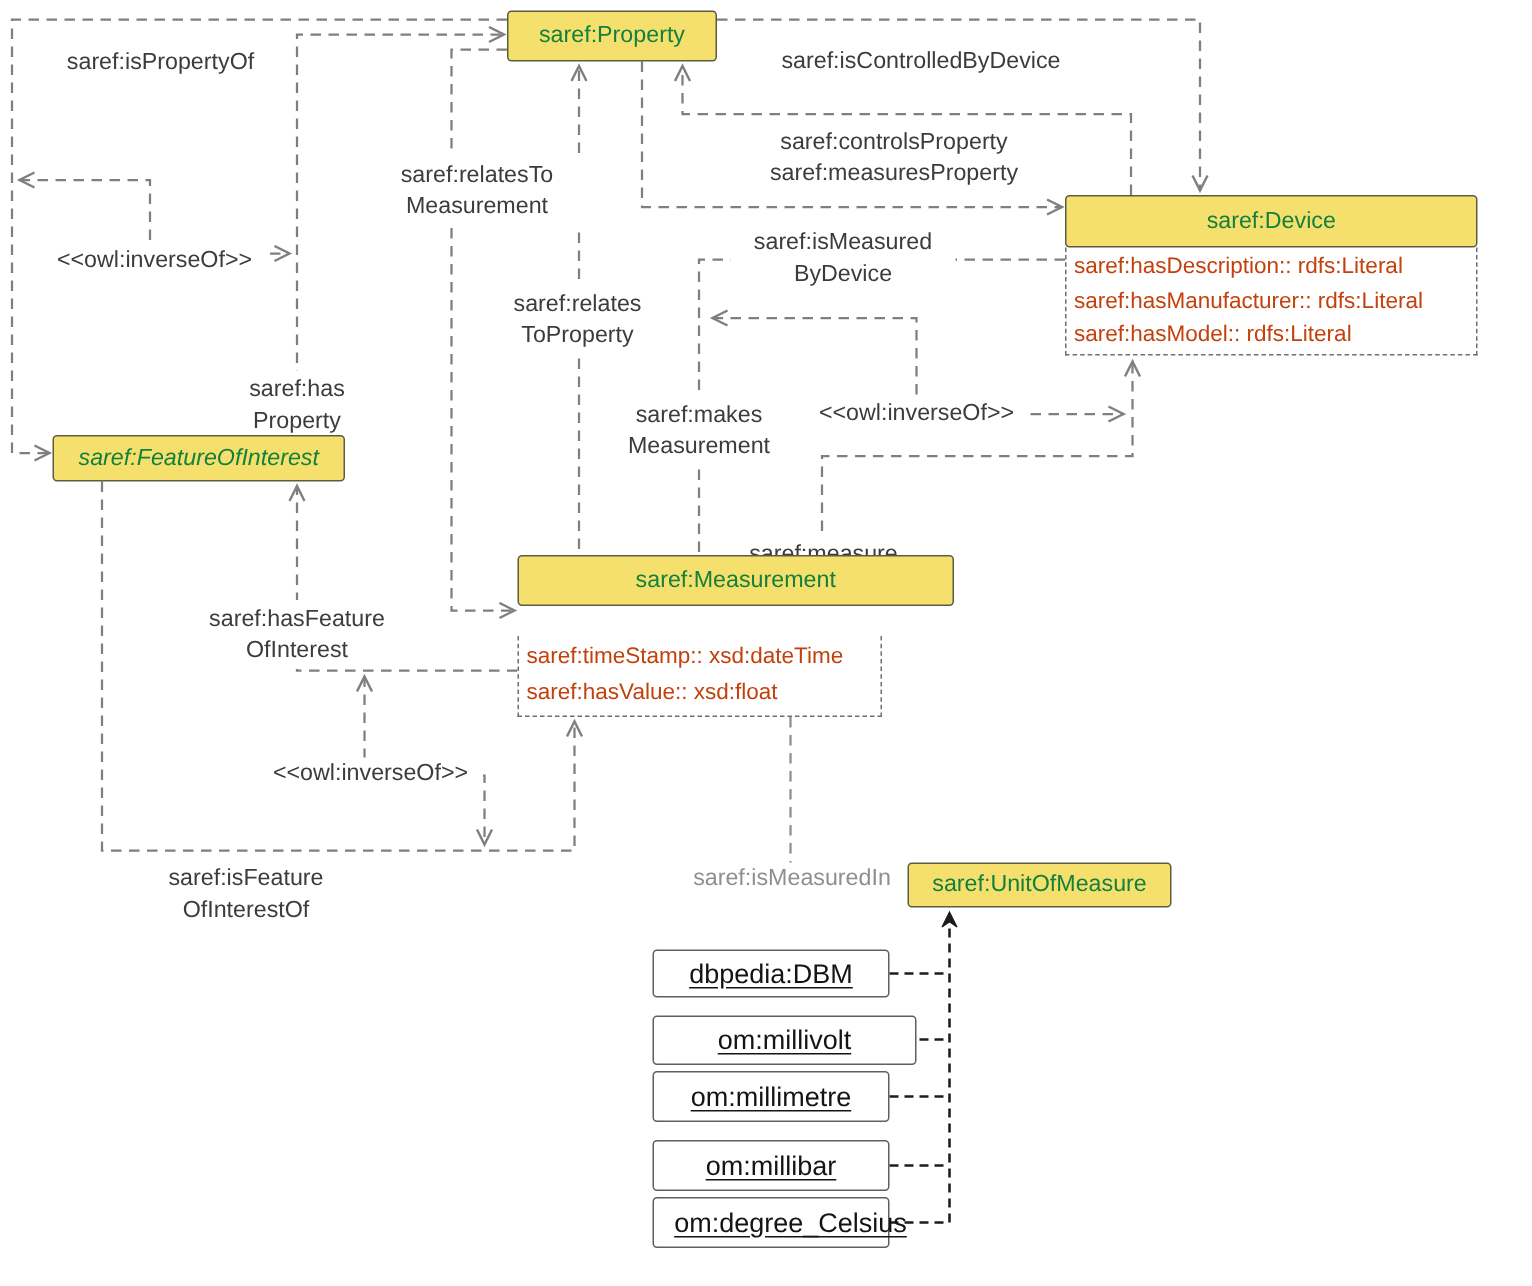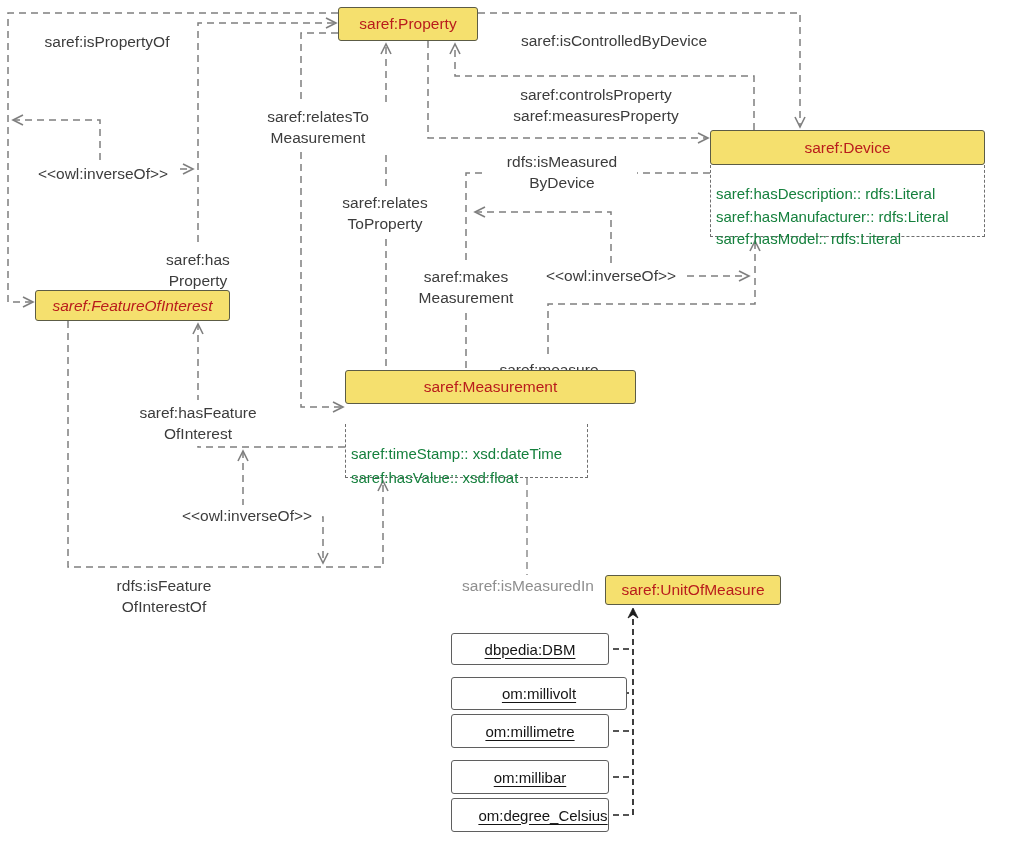--- a/index.html
+++ b/index.html
@@ -6,44 +6,44 @@
   .canvas {
     position:relative; width:1021px; height:857px; background:#ffffff;
     font-family:"Liberation Sans", sans-serif; overflow:hidden;
   }
   svg.wires { position:absolute; left:0; top:0; width:1021px; height:857px; }
 
   .cls {
     position:absolute; box-sizing:border-box;
     background:#F5E06E; border:1.6px solid #5c5c45; border-radius:3px;
     display:flex; align-items:center; justify-content:center;
-    font-size:15.5px; color:#b91c1c; z-index:3;
+    font-size:15.5px; color:#15803d; z-index:3;
   }
   .attrbox {
     position:absolute; box-sizing:border-box; background:#ffffff;
     border:1.6px dashed #6f6f6f; border-top:none;
-    padding:18px 5px; font-size:15px; color:#15803d; z-index:2;
+    padding:2px 5px; font-size:15px; color:#c2410c; z-index:2;
   }
   .attrbox .attr { white-space:nowrap; }
   .attrbox.three .attr { line-height:22.5px; }
   .attrbox.two  .attr { line-height:24px; }
 
   .lbl {
     position:absolute; box-sizing:border-box; background:#ffffff;
     color:#3c3c3c; font-size:15.5px; line-height:21.5px;
     display:flex; align-items:center; justify-content:center;
     text-align:center; white-space:pre-line; z-index:2; padding:0 2px;margin-top:28px;
   }
   .lbl.light { color:#8f8f8f; }
 
   .inst {
     position:absolute; box-sizing:border-box; background:#ffffff;
     border:1.3px solid #5f5f5f; border-radius:3px;
     display:flex; align-items:center; justify-content:center;
-    font-size:15px; color:#141414; z-index:3;margin-left:16px;
+    font-size:18px; color:#141414; z-index:3;
   }
   .inst span { text-decoration:underline; text-underline-offset:3px; }
 </style>
 </head>
 <body>
 
 <div class="canvas">
 
   <svg class="wires" viewBox="0 0 1021 857" xmlns="http://www.w3.org/2000/svg">
     <defs>
@@ -105,36 +105,36 @@
   </div>
 
   <div class="cls" style="left:605px; top:575px; width:176px; height:30px;">saref:UnitOfMeasure</div>
 
   <div class="lbl" style="left:22px;  top:3px;   width:170px; height:21px;">saref:isPropertyOf</div>
   <div class="lbl" style="left:512px; top:2px;   width:204px; height:22px;">saref:isControlledByDevice</div>
   <div class="lbl" style="left:497px; top:54px;  width:198px; height:46px;">saref:controlsProperty
 saref:measuresProperty</div>
   <div class="lbl" style="left:243px; top:76px;  width:150px; height:46px;">saref:relatesTo
 Measurement</div>
-  <div class="lbl" style="left:487px; top:121px; width:150px; height:46px;">rdfs:isMeasured
+  <div class="lbl" style="left:487px; top:121px; width:150px; height:46px;">saref:isMeasured
 ByDevice</div>
   <div class="lbl" style="left:322px; top:162px; width:126px; height:46px;">saref:relates
 ToProperty</div>
   <div class="lbl" style="left:30px;  top:135px; width:146px; height:22px;">&lt;&lt;owl:inverseOf&gt;&gt;</div>
   <div class="lbl" style="left:156px; top:219px; width:84px;  height:46px;">saref:has
 Property</div>
   <div class="lbl" style="left:405px; top:236px; width:122px; height:46px;">saref:makes
 Measurement</div>
   <div class="lbl" style="left:536px; top:237px; width:150px; height:22px;">&lt;&lt;owl:inverseOf&gt;&gt;</div>
   <div class="lbl" style="left:487px; top:329px; width:124px; height:46px;">saref:measure
 mentMadeBy</div>
   <div class="lbl" style="left:127px; top:372px; width:142px; height:46px;">saref:hasFeature
 OfInterest</div>
   <div class="lbl" style="left:172px; top:477px; width:150px; height:22px;">&lt;&lt;owl:inverseOf&gt;&gt;</div>
-  <div class="lbl" style="left:97px;  top:545px; width:134px; height:46px;">rdfs:isFeature
+  <div class="lbl" style="left:97px;  top:545px; width:134px; height:46px;">saref:isFeature
 OfInterestOf</div>
   <div class="lbl light" style="left:448px; top:547px; width:160px; height:22px;">saref:isMeasuredIn</div>
 
   <div class="inst" style="left:435px; top:633px; width:158px; height:32px;">
     <span>dbpedia:DBM</span>
   </div>
   <div class="inst" style="left:435px; top:677px; width:176px; height:33px;">
     <span>om:millivolt</span>
   </div>
   <div class="inst" style="left:435px; top:714px; width:158px; height:34px;">

